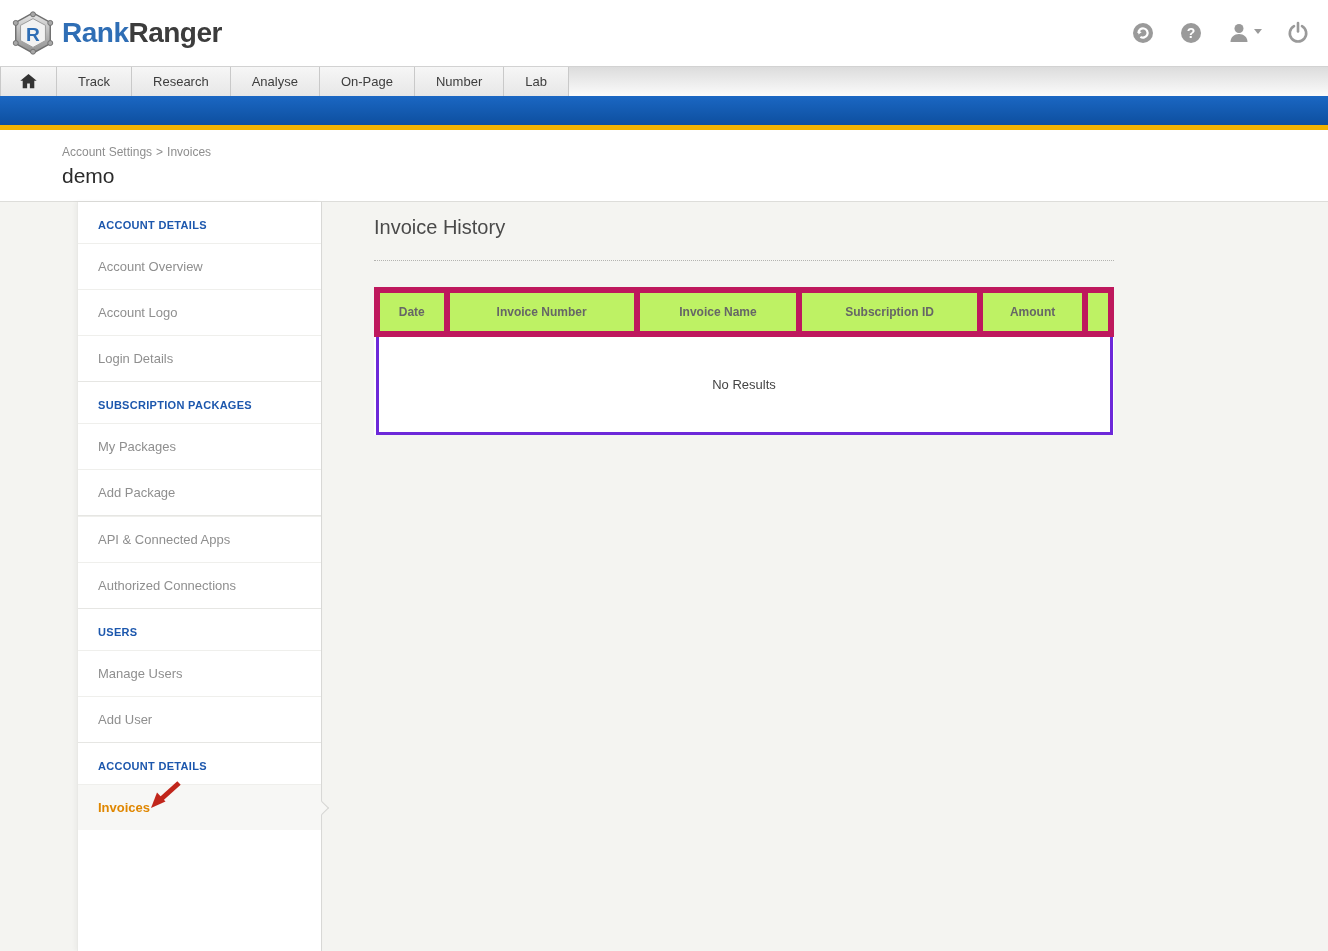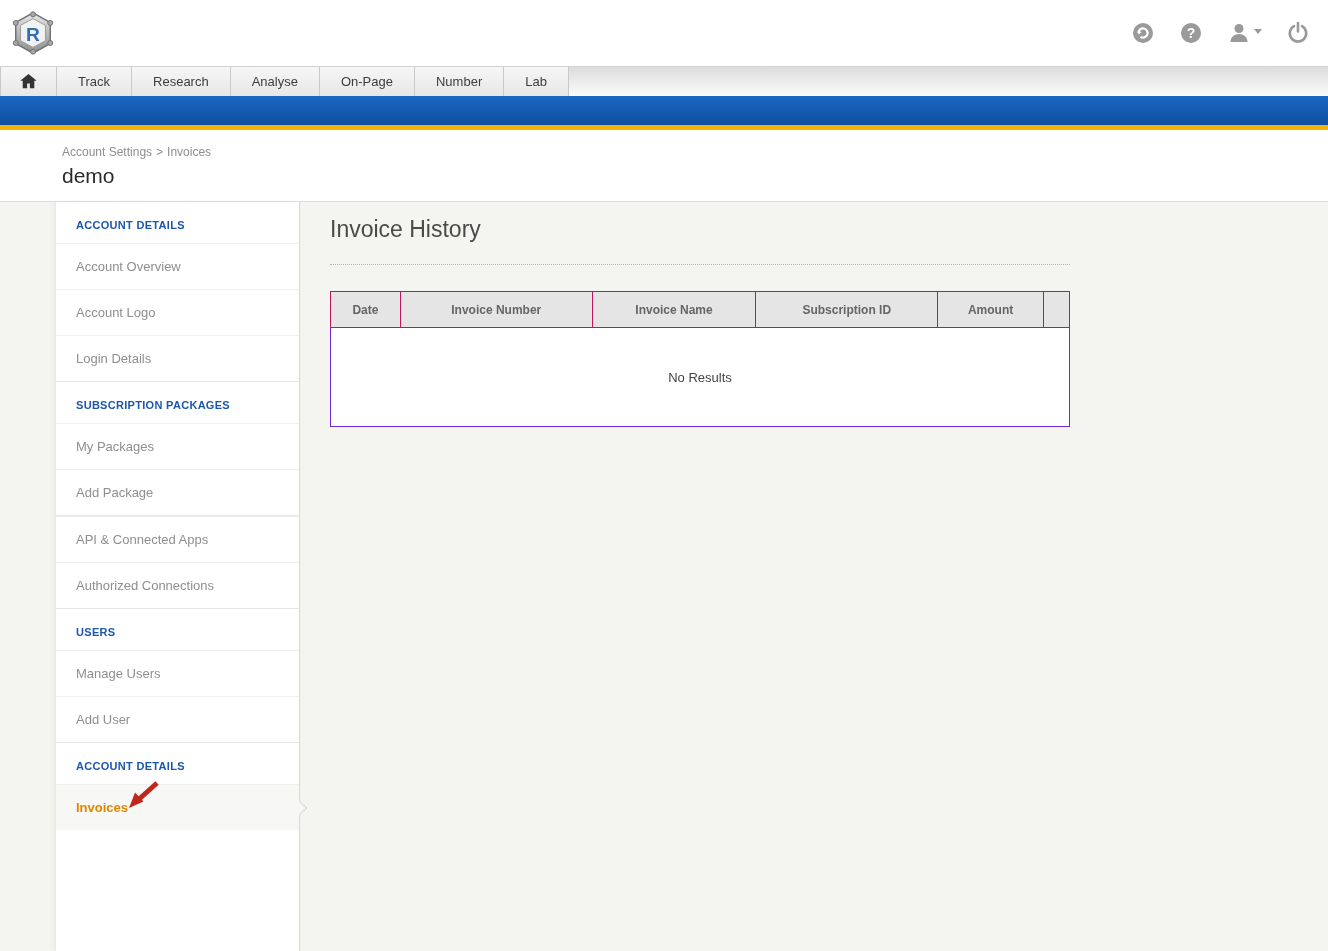--- a/index.html
+++ b/index.html
@@ -36,47 +36,47 @@
 
   
   .crumbarea { height:72px; background:#fff; padding:15px 0 17px 62px;
                border-bottom:1px solid #ddddda; }
   .crumb { font-size:12px; color:#8e8e8e; }
   .crumb span { margin-right:4px; }
   .account-name { font-size:21px; color:#2b2b2b; margin-top:5px;
                   font-weight:normal; }
 
   
-  .content { display:flex; height:749px; background:#f4f4f1; }
+  .content { display:flex; height:749px; background:#f4f4f1;gap:22px; }
   .gutter { width:55px; }
   .sidebar { width:245px; background:#fff; border-right:1px solid #d8d8d6;
              border-left:1px solid #e9e9e6; box-shadow:-2px 0 4px rgba(0,0,0,0.04); }
   .side-section-title { padding:17px 20px 12px; font-size:11px; font-weight:bold;
                         color:#1c57ad; letter-spacing:0.3px; }
   .side-section { border-top:1px solid #e6e6e3; }
   .side-section:first-child { border-top:none; }
   .side-item { position:relative; padding:15px 20px; font-size:13px; color:#8f8f8f;
                border-top:1px solid #efefec; cursor:pointer; }
   .side-item.active { color:#e08700; font-weight:bold; background:#f7f7f5; }
   .side-item.active::after { content:''; position:absolute; right:-6px;
                top:calc(50% - 5px); width:9px; height:9px; background:#f7f7f5;
                border-top:1px solid #d5d5d3; border-right:1px solid #d5d5d3;
                transform:rotate(45deg); }
   .annot { position:absolute; left:64px; top:-5px; pointer-events:none; }
 
   
   .main { flex:1; padding:14px 0 0 30px; }
-  .main-title { font-size:23px; font-weight:normal; color:#4a4a4a; }
+  .main-title { font-size:20px; font-weight:normal; color:#4a4a4a; }
   .dotted-sep { width:740px; border:none; border-top:1px dotted #b3b3b0;
                 margin:21px 0 0; }
   .inv-table { width:740px; margin-top:26px; border-collapse:collapse;
                background:#fff; }
-  .inv-table th { background:#e5e5e5; border:1px solid #be185d; height:36px;
+  .inv-table th { background:#bef264; border:6px solid #be185d; height:44px;
                   font-size:12px; color:#666; text-align:center; font-weight:bold; }
-  .inv-table td { border:1px solid #6d28d9; height:99px; text-align:center;
+  .inv-table td { border:3px solid #6d28d9; height:99px; text-align:center;
                   font-size:13px; color:#444; background:#fff; }
 </style>
 </head>
 <body>
 
 <div class="topbar">
   <div class="brand">
     <svg class="brand-badge" viewBox="0 0 48 48">
       <defs>
         <linearGradient id="silver" x1="0" y1="0" x2="0" y2="1">
@@ -88,20 +88,21 @@
       <polygon points="24,3 42,13 42,35 24,45 6,35 6,13" fill="url(#silver)" stroke="#6f6f6f" stroke-width="1.5"></polygon>
       <polygon points="24,9 37,16 37,32 24,39 11,32 11,16" fill="#f2f2f2" stroke="#9a9a9a"></polygon>
       <circle cx="24" cy="4.5" r="2.6" fill="#a8a8a8" stroke="#6f6f6f"></circle>
       <circle cx="42" cy="13.5" r="2.6" fill="#a8a8a8" stroke="#6f6f6f"></circle>
       <circle cx="42" cy="34.5" r="2.6" fill="#a8a8a8" stroke="#6f6f6f"></circle>
       <circle cx="24" cy="43.5" r="2.6" fill="#a8a8a8" stroke="#6f6f6f"></circle>
       <circle cx="6" cy="34.5" r="2.6" fill="#a8a8a8" stroke="#6f6f6f"></circle>
       <circle cx="6" cy="13.5" r="2.6" fill="#a8a8a8" stroke="#6f6f6f"></circle>
       <text x="24" y="32" text-anchor="middle" font-size="20" font-weight="bold" fill="#2f6eb5" font-family="Liberation Sans, sans-serif">R</text>
     </svg>
+    <div class="wordmark"><span class="wm-rank">Rank</span><span class="wm-ranger">Ranger</span></div>
   </div>
 
   <div class="topbar-icons">
     <div class="tb-icon">
       <svg viewBox="0 0 24 24" width="24" height="24">
         <circle cx="12" cy="12" r="10" fill="#9a9a9a"></circle>
         <path d="M7.4 12 a4.6 4.6 0 1 1 2 3.8" fill="none" stroke="#fff" stroke-width="2.2"></path>
         <polygon points="7.2,9.2 7.4,13.6 10.6,11.2" fill="#fff"></polygon>
       </svg>
     </div>

